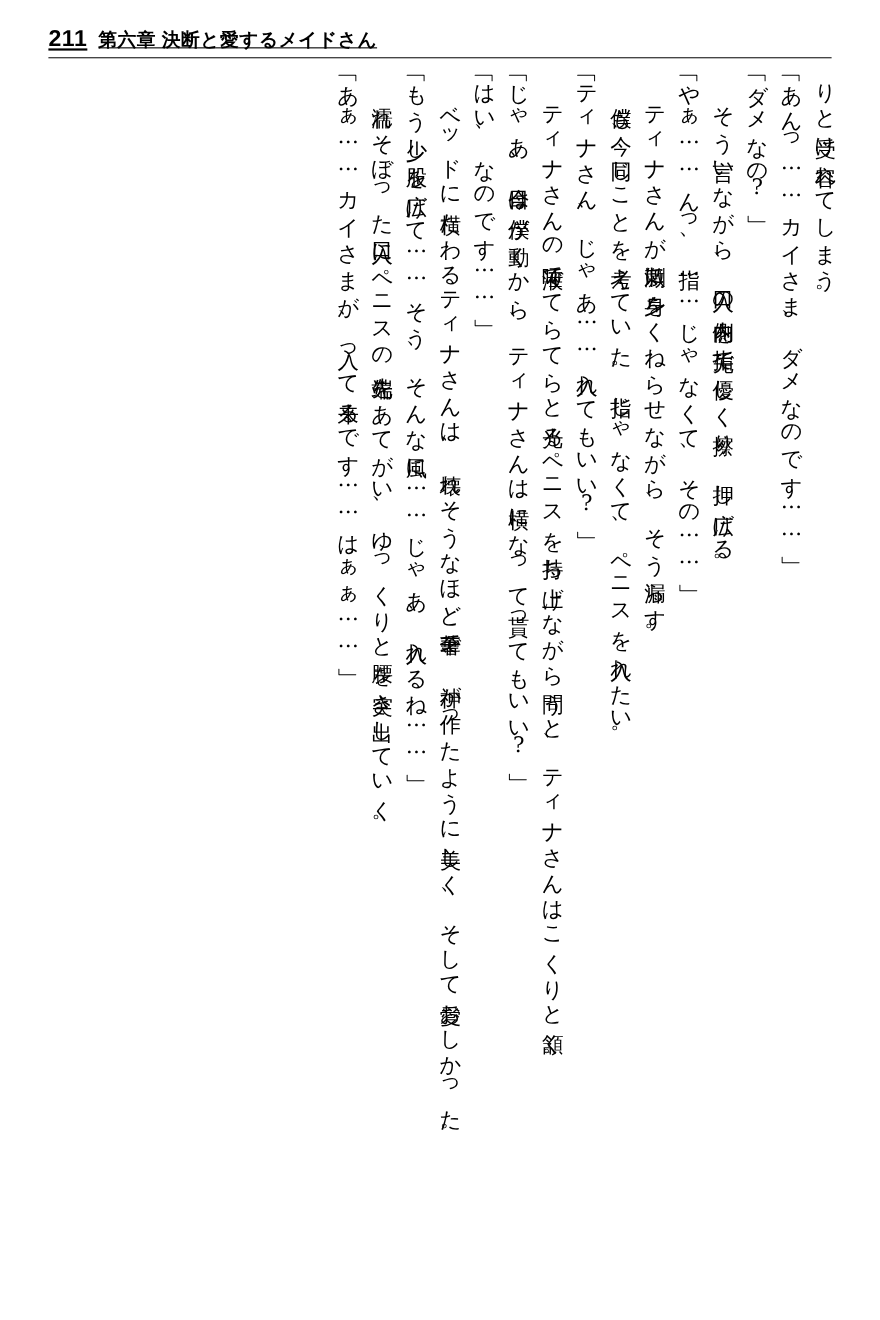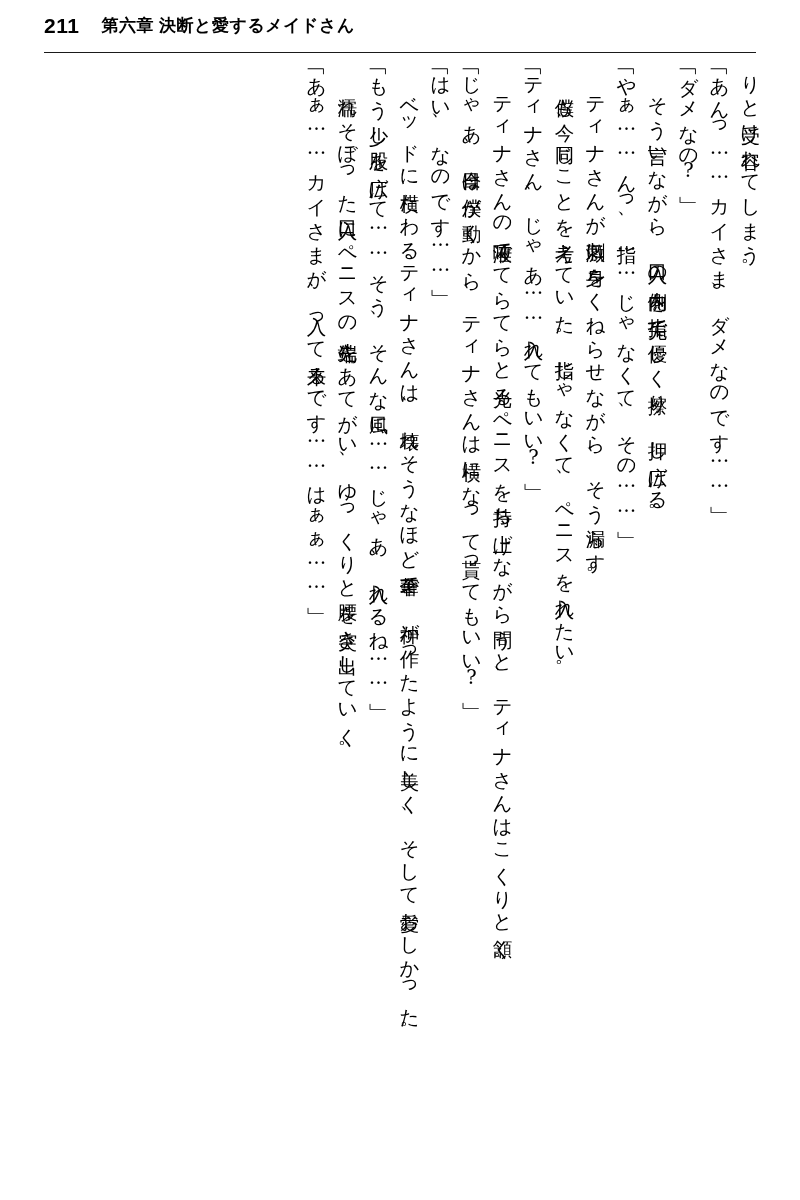--- a/index.html
+++ b/index.html
@@ -21,24 +21,25 @@
     box-sizing: border-box;
   }
   
   .header {
     position: absolute;
     top: 14px;
     left: 44px;
     right: 44px;
     height: 34px;
     display: flex;
-    align-items: flex-start;
-    gap: 22px;
+    align-items: flex-end;
+    gap: 10px;
     border-bottom: 1.5px solid #1a1a1a;
     padding-bottom: 4px;
+    text-decoration: underline;
   }
   .page-number {
     font-family: "Liberation Sans", sans-serif;
     font-weight: bold;
     font-size: 21px;
     letter-spacing: 0.5px;
   }
   .chapter-title {
     font-family: "Liberation Sans", sans-serif;
     font-weight: bold;

